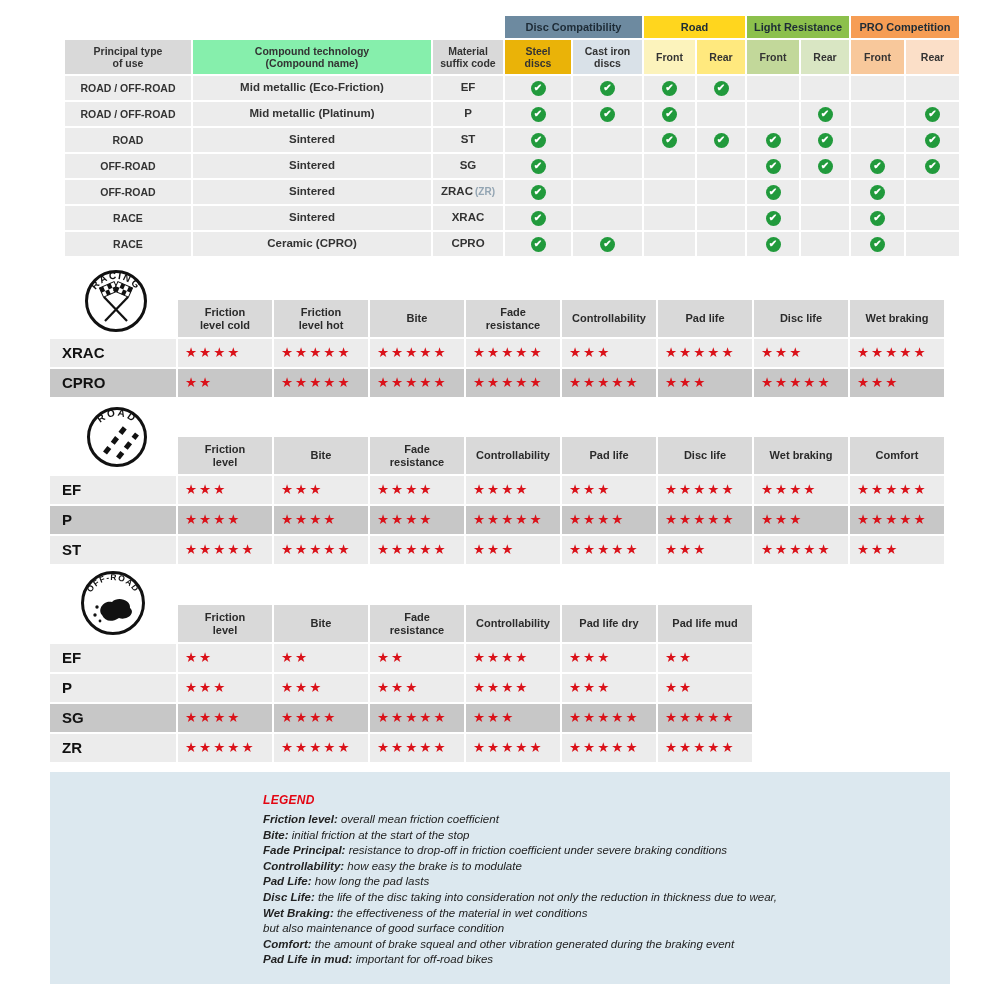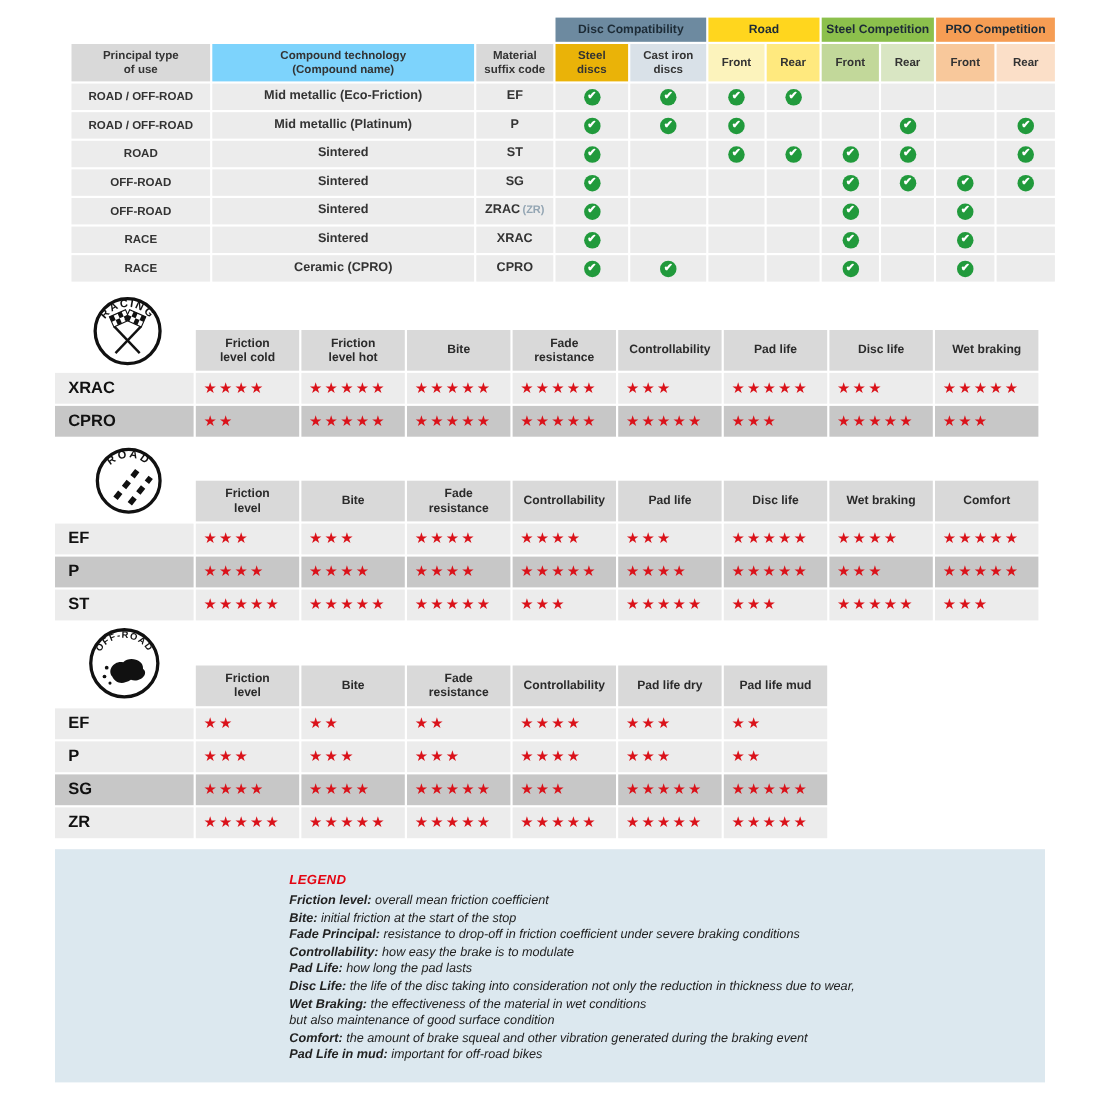--- a/index.html
+++ b/index.html
@@ -58,25 +58,25 @@
 </style>
 </head>
 <body>
 
 <div id="page">
 
   <div id="compat-grid" class="grid">
       <div class="cell blank" style="grid-column: span 3;"></div>
       <div class="cell group-cell" style="grid-column: span 2; background: rgb(109, 138, 160);">Disc Compatibility</div>
       <div class="cell group-cell" style="grid-column: span 2; background: rgb(255, 214, 30);">Road</div>
-      <div class="cell group-cell" style="grid-column: span 2; background: rgb(140, 192, 76);">Steel Competition</div>
+      <div class="cell group-cell" style="grid-column: span 2; background: rgb(140, 192, 76);">Light Resistance</div>
       <div class="cell group-cell" style="grid-column: span 2; background: rgb(246, 157, 84);">PRO Competition</div>
       <div class="cell col-head" style="background: rgb(217, 217, 217);">Principal type
 of use</div>
-      <div class="cell col-head" style="background: #7dd3fc;">Compound technology
+      <div class="cell col-head" style="background: #86efac;">Compound technology
 (Compound name)</div>
       <div class="cell col-head" style="background: rgb(217, 217, 217);">Material
 suffix code</div>
       <div class="cell col-head" style="background: #eab308;">Steel
 discs</div>
       <div class="cell col-head" style="background: rgb(217, 225, 232);">Cast iron
 discs</div>
       <div class="cell col-head" style="background: rgb(252, 243, 188);">Front</div>
       <div class="cell col-head" style="background: rgb(255, 233, 126);">Rear</div>
       <div class="cell col-head" style="background: rgb(194, 216, 154);">Front</div>

